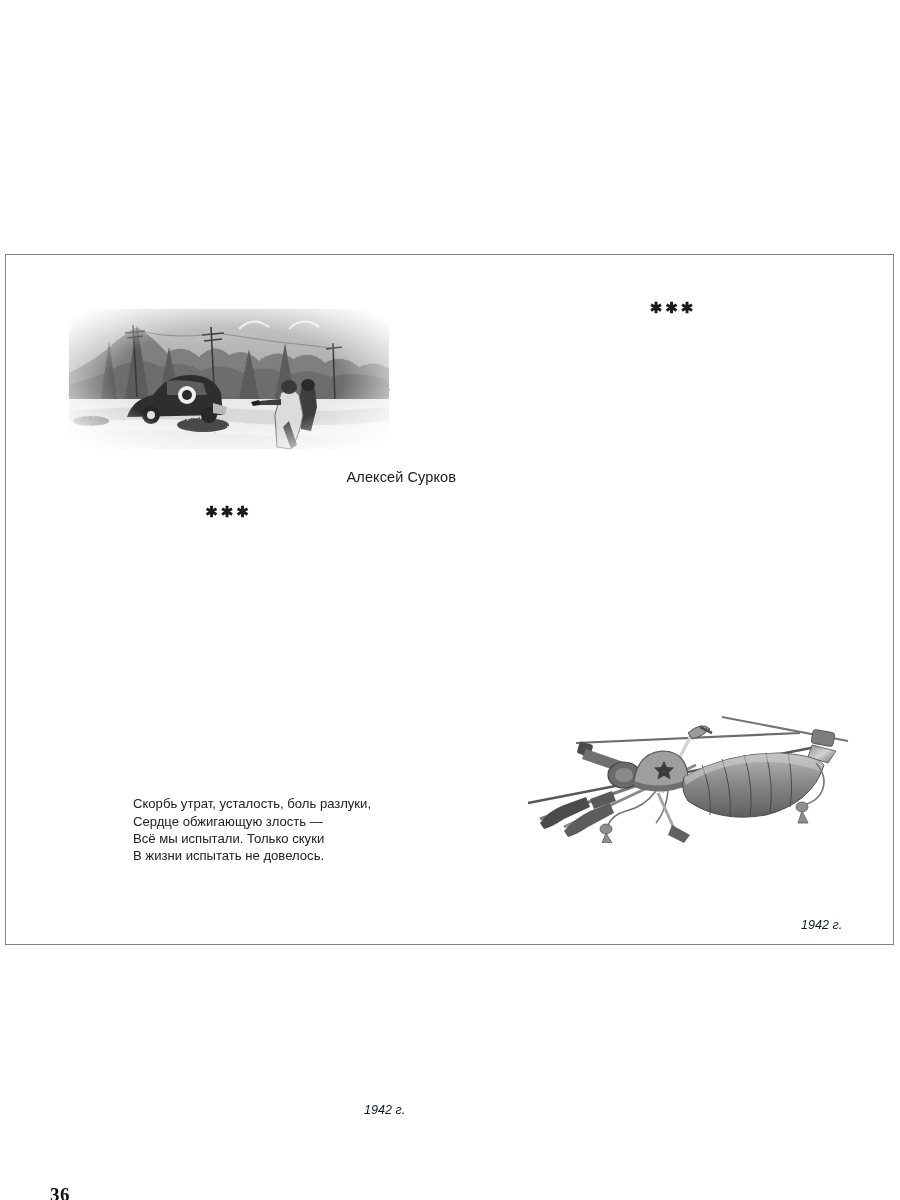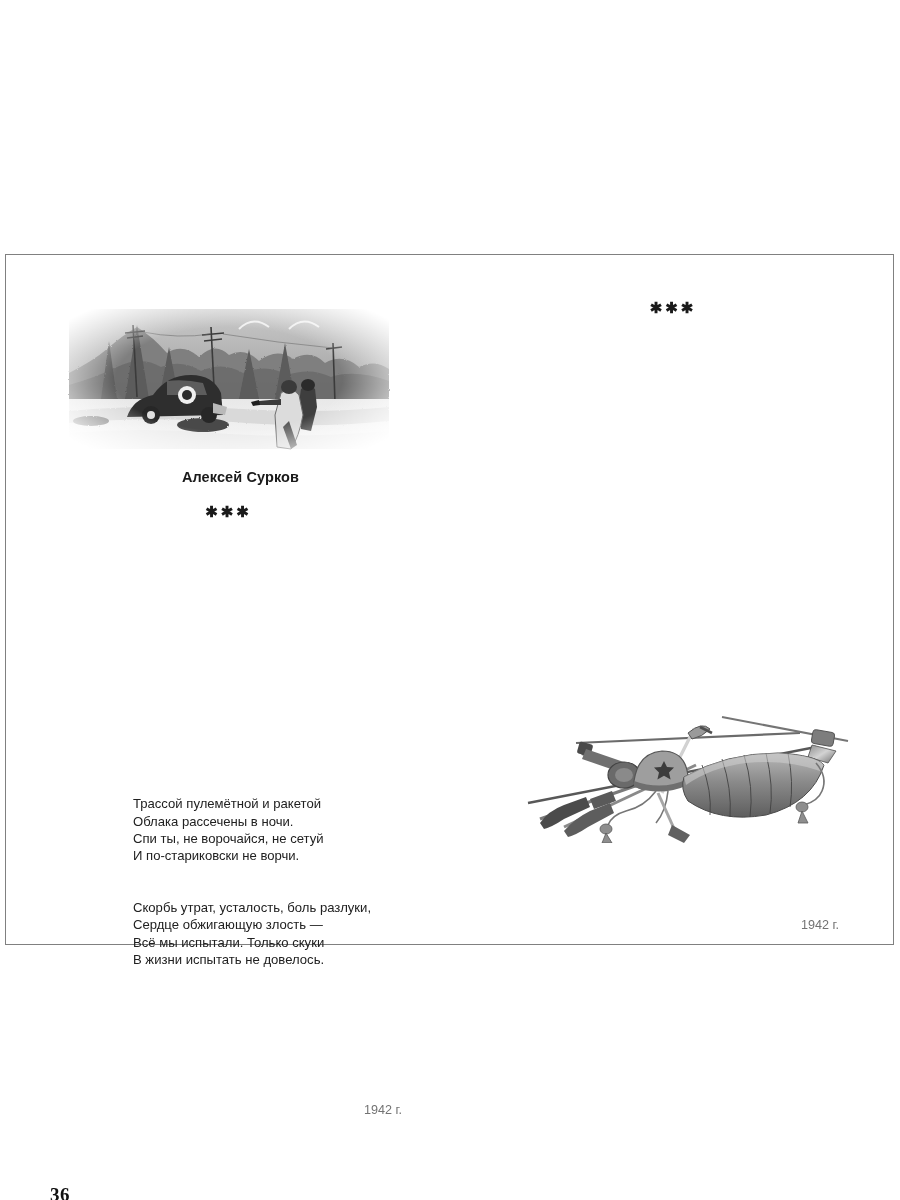--- a/index.html
+++ b/index.html
@@ -50,26 +50,26 @@
     left: 65px;
     top: 452px;
     width: 340px;
     height: 136px;
   }
   .illu-svg { display: block; width: 100%; height: 100%; }
 
   
   #author-name {
     position: absolute;
-    left: 12px;
+    left: 5px;
     top: 214px;
     width: 445px;
-    text-align: center;
+    text-align: right;
     font-size: 14.5px;
-    font-weight: bold;
+    font-weight: normal;
     letter-spacing: 0.1px;
   }
 
   
   .asterisks {
     text-align: center;
     font-size: 15px;
     letter-spacing: 3px;
     font-weight: bold;
     line-height: 1;
@@ -91,22 +91,23 @@
     white-space: pre-line;
     color: #212121;
   }
   #poem-left-body  { left: 127px; top: 523px; }
   .poem-body .stanza { margin: 0 0 17px 0; }
   .poem-body .stanza:last-child { margin-bottom: 0; }
 
   
   .poem-date {
     position: absolute;
+    font-style: italic;
     font-size: 12.6px;
-    color: #737373;
+    color: #0f172a;
   }
   #date-left  { left: 358px; top: 848px; }
   #date-right { left: 795px; top: 663px; }
 
   
   #page-number {
     position: absolute;
     left: 44px;
     top: 895px;
     font-family: "Liberation Serif", serif;
@@ -217,24 +218,20 @@
 
         <rect x="0" y="0" width="332" height="152" fill="url(#vign)"></rect>
       </svg>
     </div>
 
     <div id="author-name">Алексей Сурков</div>
 
     <div class="asterisks" id="asterisks-left">✱✱✱</div>
 
     <div class="poem-body" id="poem-left-body">
-      <div class="stanza">Трассой пулемётной и ракетой
-Облака рассечены в ночи.
-Спи ты, не ворочайся, не сетуй
-И по-стариковски не ворчи.</div>
       <div class="stanza">Скорбь утрат, усталость, боль разлуки,
 Сердце обжигающую злость —
 Всё мы испытали. Только скуки
 В жизни испытать не довелось.</div>
     </div>
 
   </div>
 
   <div class="column" id="right-column">
 

